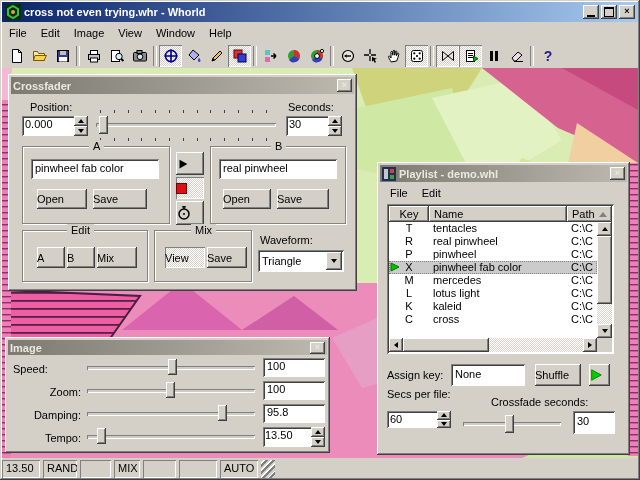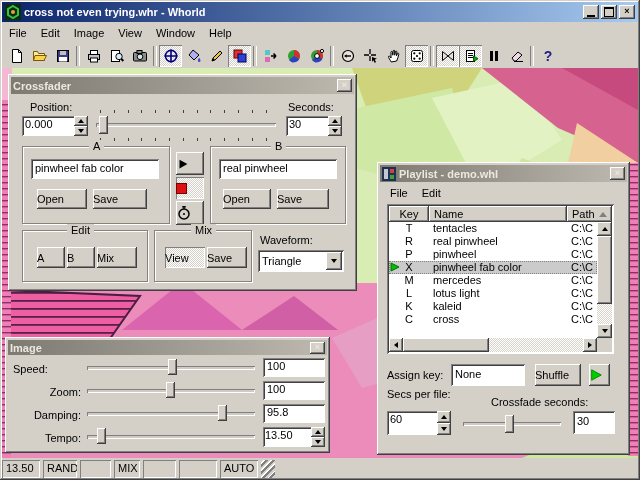--- a/index.html
+++ b/index.html
@@ -481,21 +481,21 @@
         <span>Shuffle</span>
       </div>
     <div class="abs btn" style="left:212px;top:202px;width:21px;height:22px">
         <svg width="14" height="14" viewBox="0 0 16 16">
           <path d="M3 2l11 6-11 6z" fill="#00cc00" stroke="#008000"></path>
         </svg>
       </div>
 
     <span class="abs" style="left:10px;top:226px">Secs per file:</span>
     <span class="abs" style="left:114px;top:234px">Crossfade seconds:</span>
-    <div class="spin fieldw" style="left:10px;top:249px;width:64px;height:24px">
+    <div class="spin fieldw" style="left:10px;top:249px;width:64px;height:17px">
       <span class="txt">60</span>
       <span class="btns">
           <div class="raised">
             <i class="aru"></i>
           </div>
           <div class="raised">
             <i class="ard"></i>
           </div>
         </span>
     </div>

